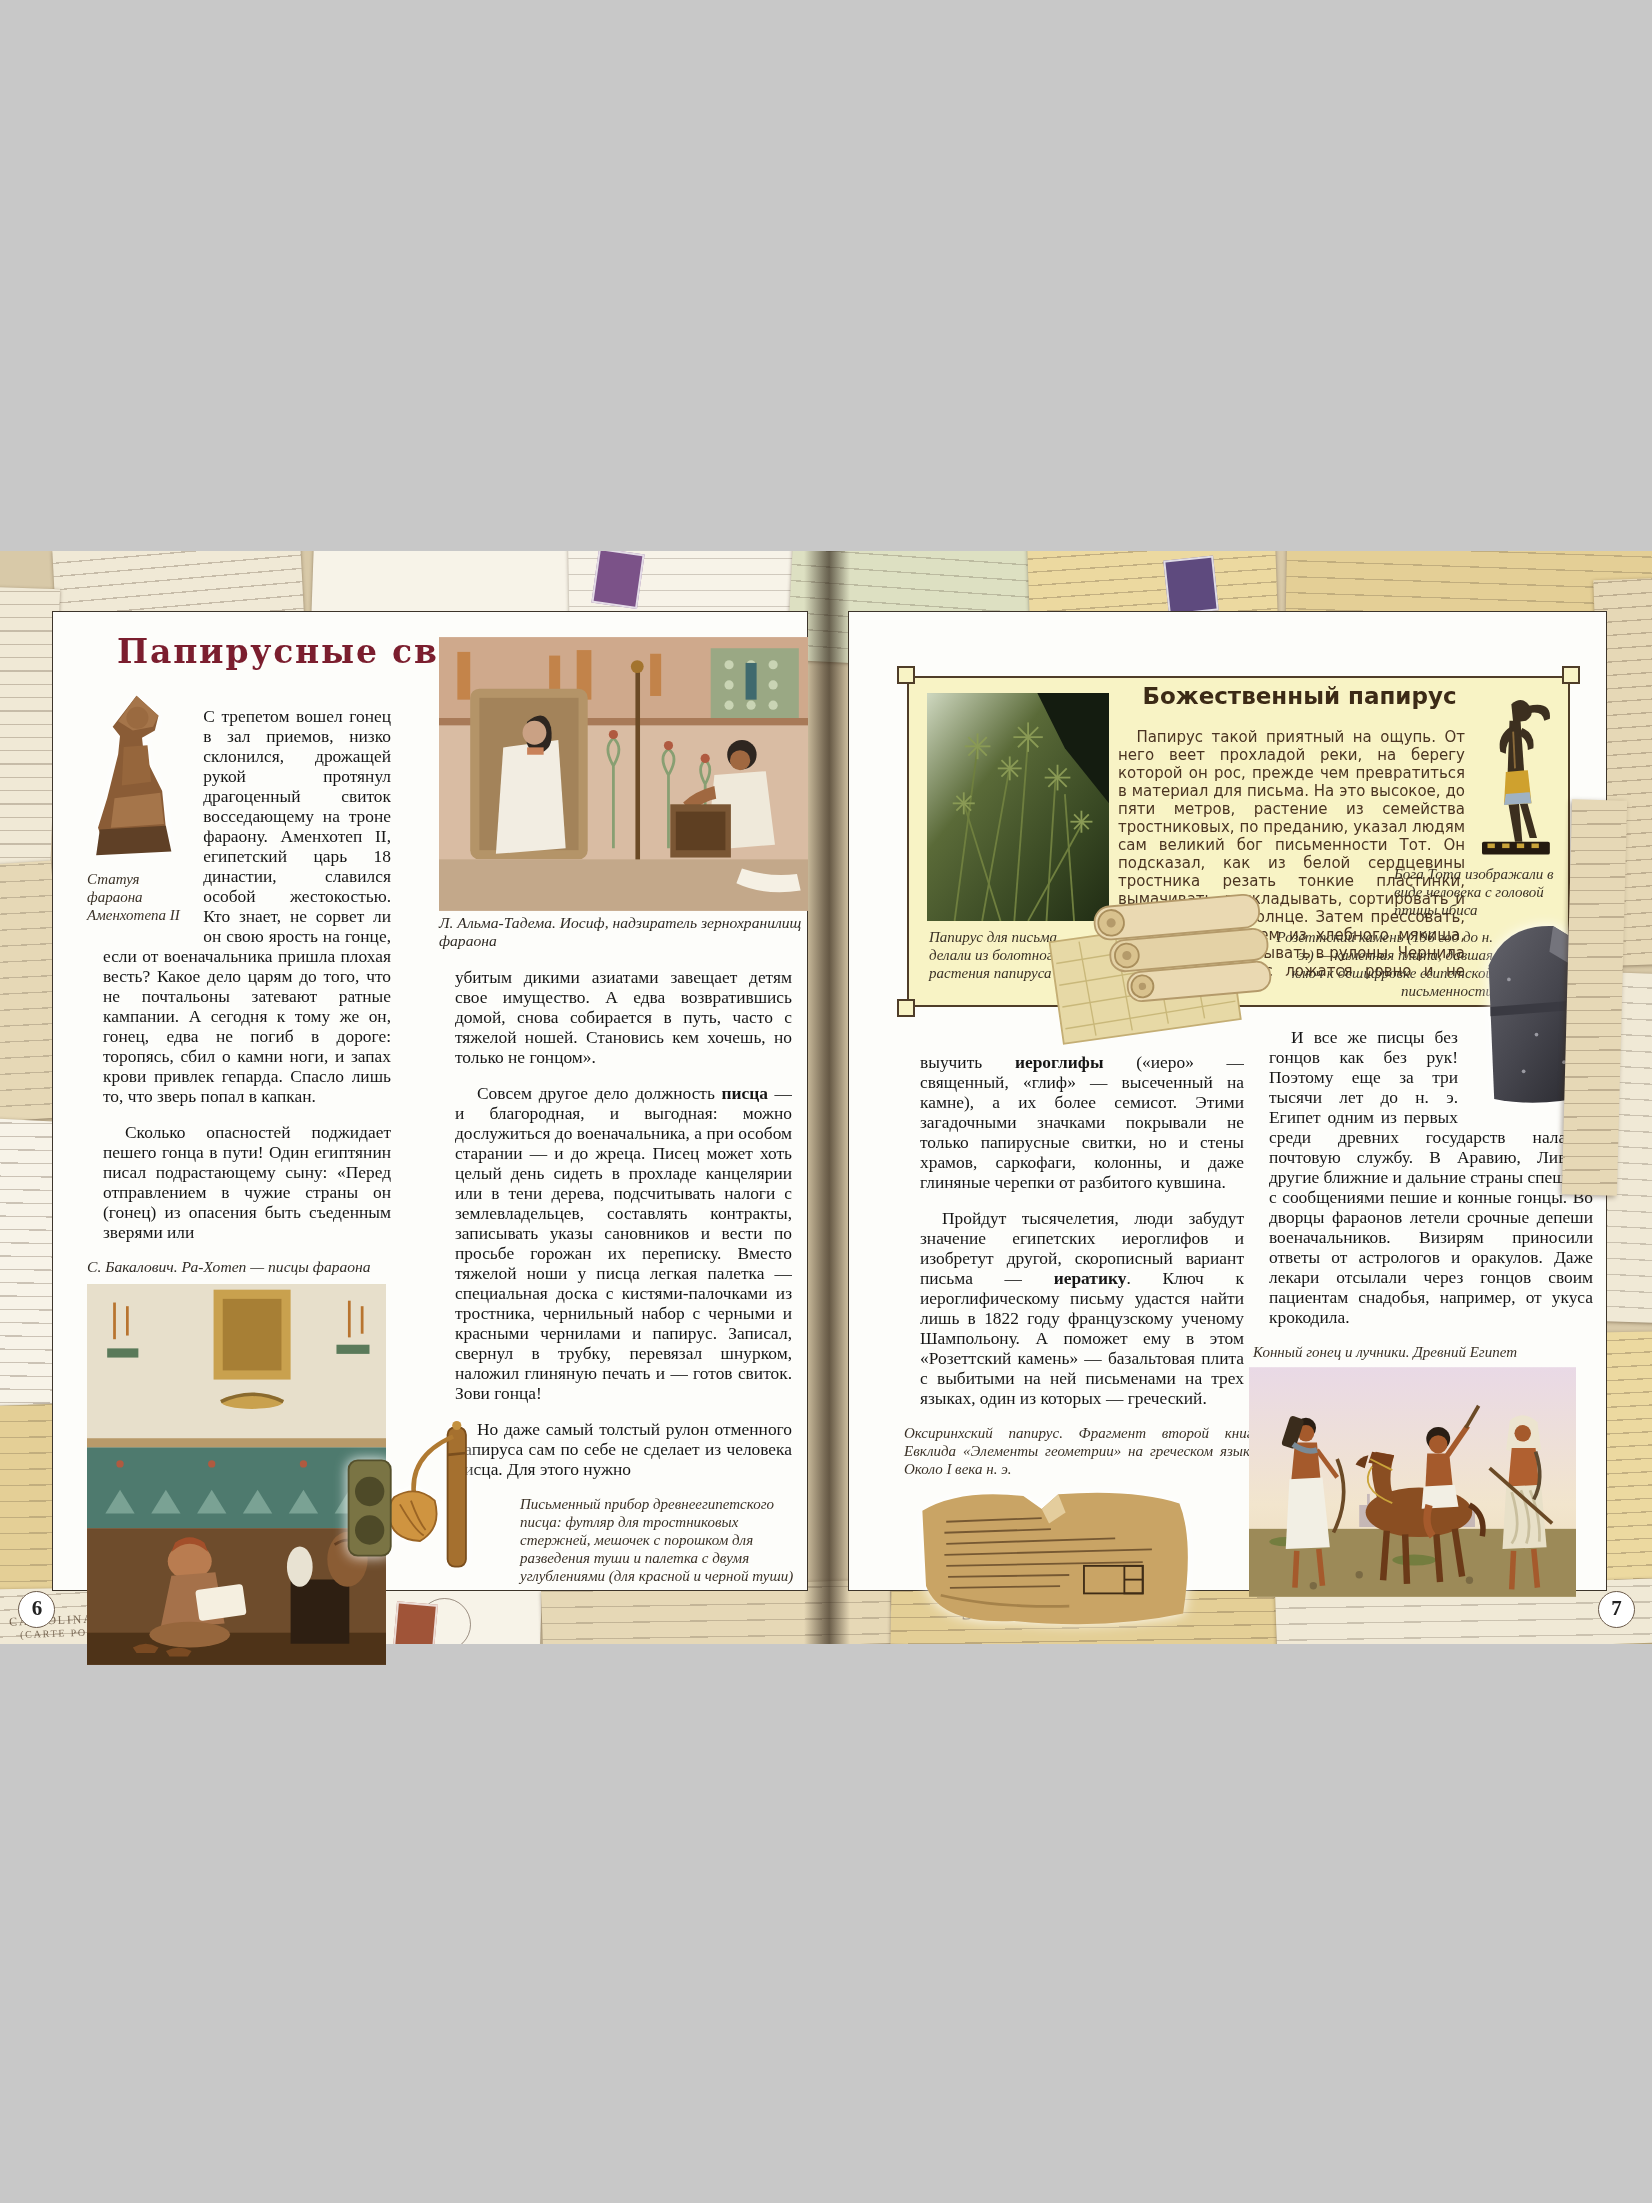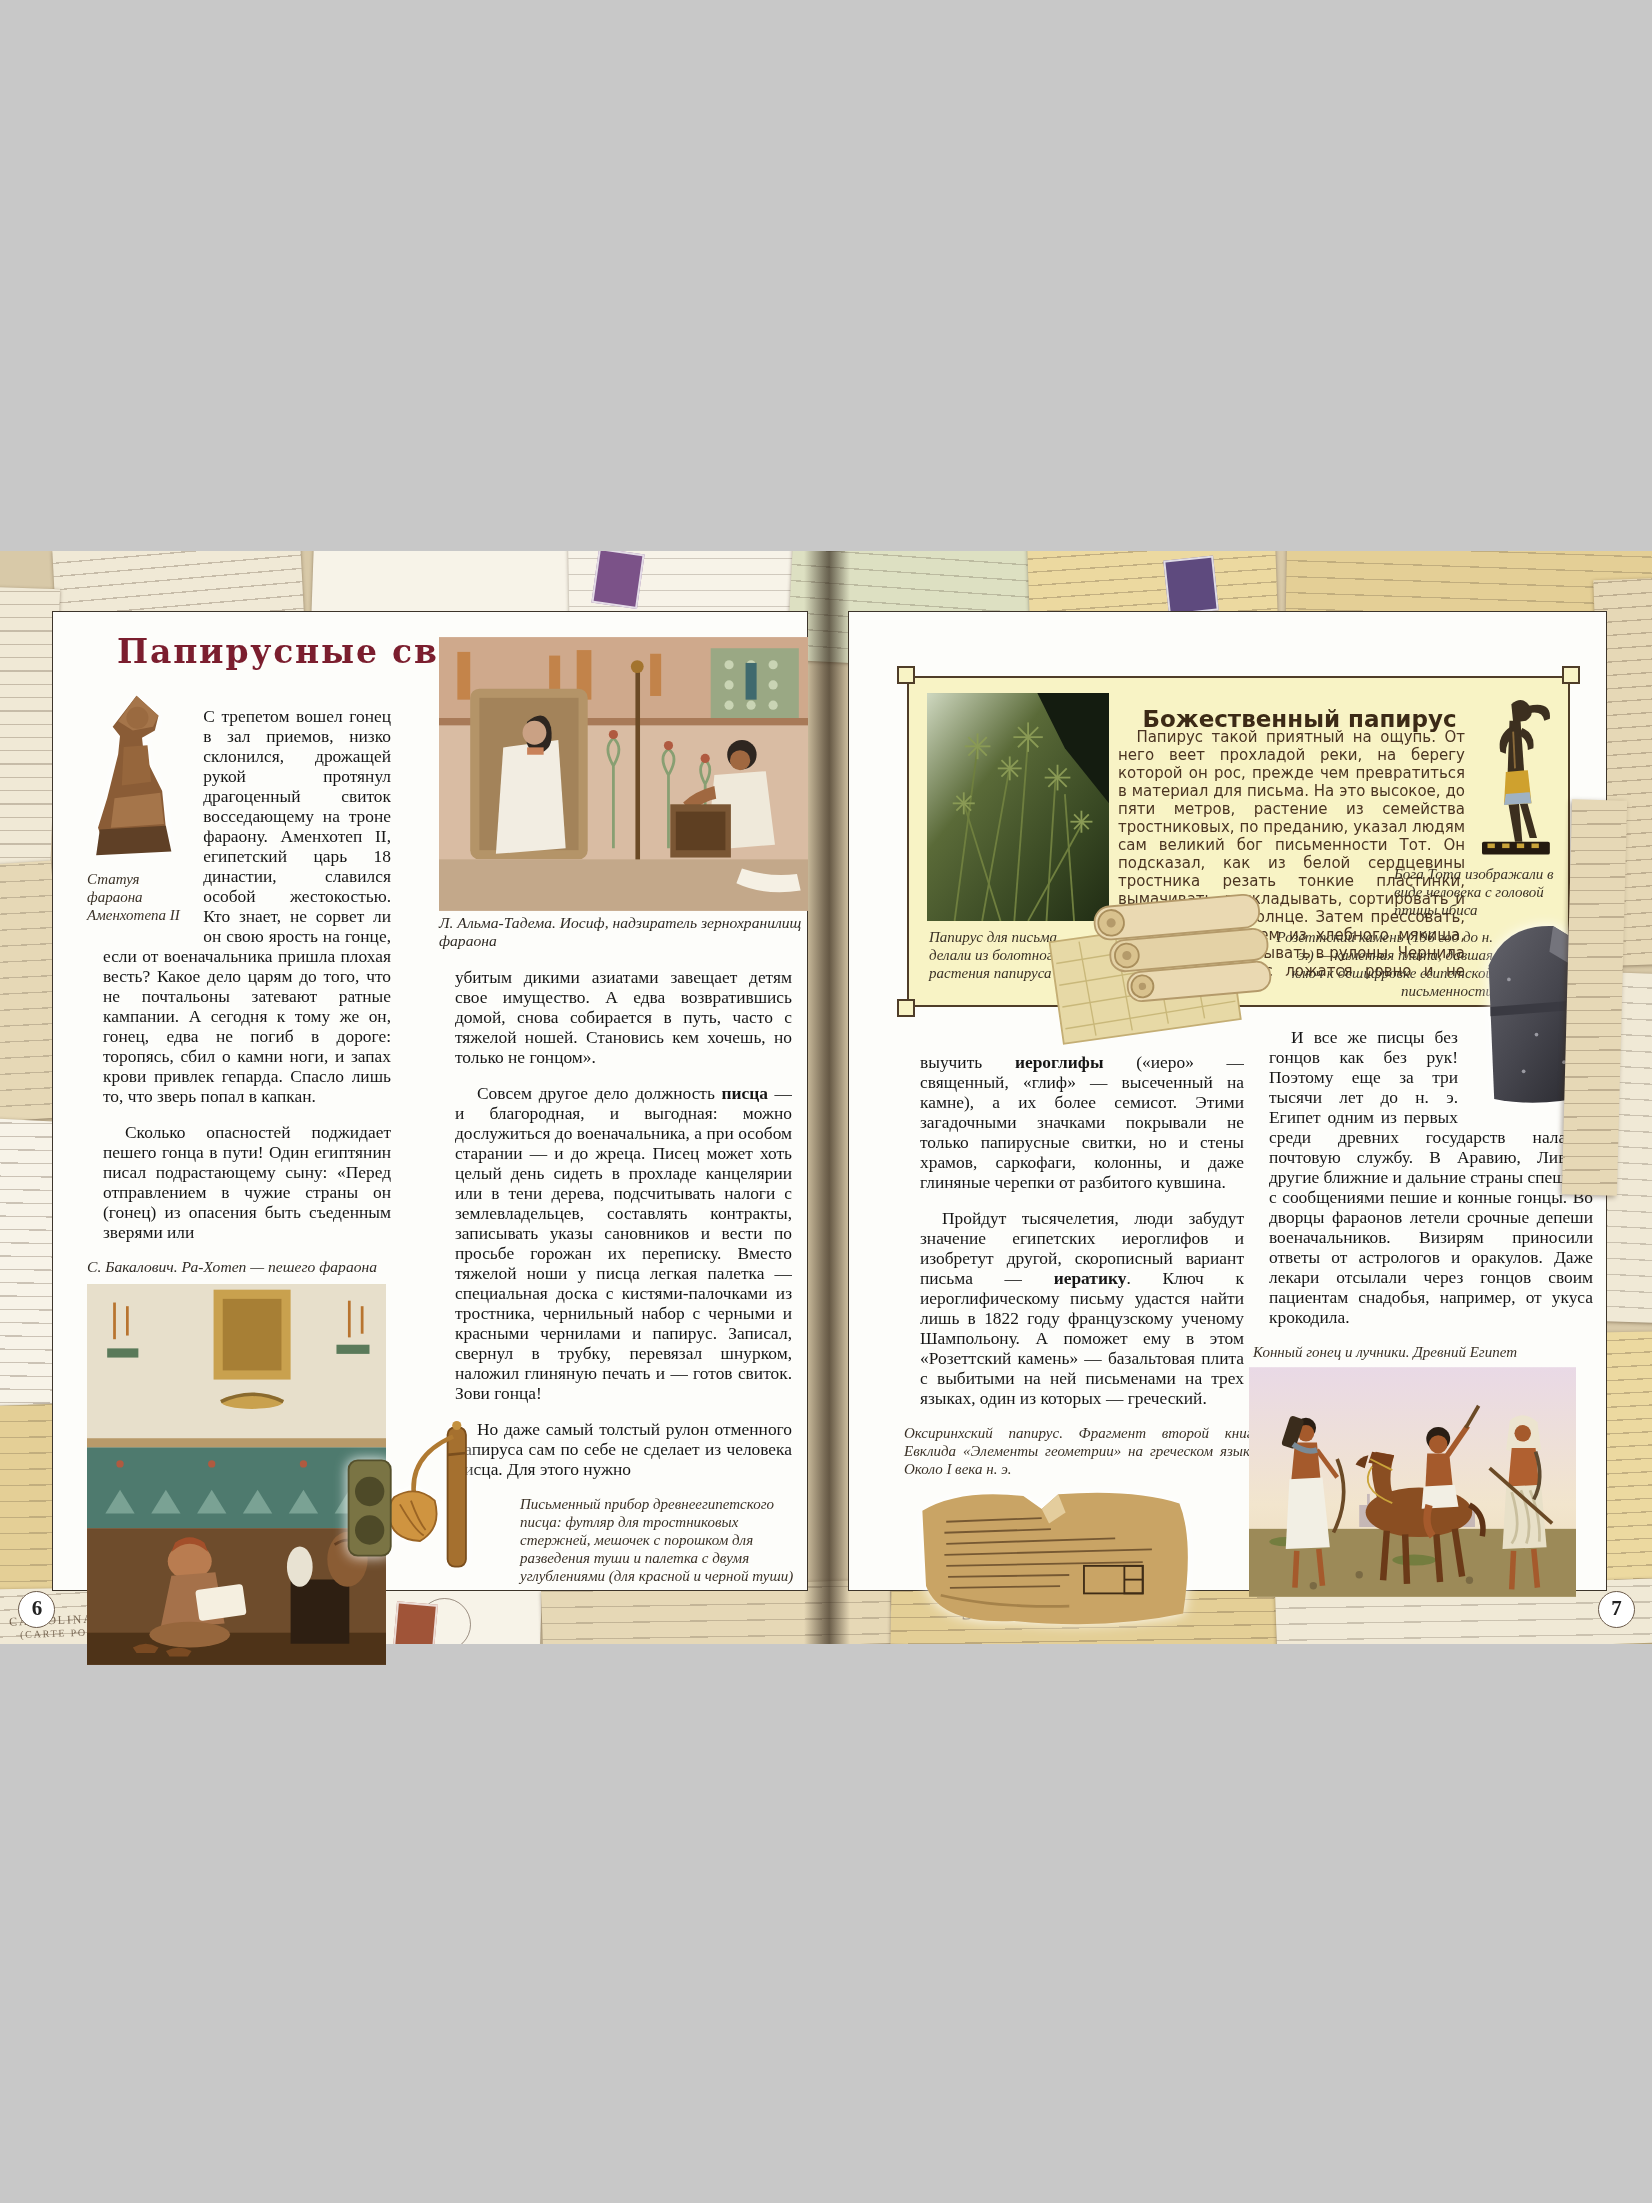--- a/index.html
+++ b/index.html
@@ -40,21 +40,21 @@
   .cap{font-style:italic;font-size:15.6px;line-height:18.4px;color:#2f2a24;}
   .cap-sm{font-style:italic;font-size:15px;line-height:18px;color:#3a3126;}
   .col{position:absolute;}
   .float-left-block{float:left;width:107px;margin:0 9.2px 3.7px 0;}
   .float-right-block{float:right;width:140px;height:99px;margin:0 0 3.7px 11px;}
   .artframe{display:block;}
   
   .infobox{position:absolute;left:58px;top:64px;width:663px;height:331px;background:#f8f3c5;
            border:2.8px solid #4f3d28;box-sizing:border-box;}
   .orn{position:absolute;width:13.8px;height:13.8px;background:#f8f3c5;border:2.8px solid #4f3d28;}
-  .box-title{position:absolute;left:207px;top:28px;width:367px;text-align:center;
+  .box-title{position:absolute;left:207px;top:5px;width:367px;text-align:center;
              font-family:"DejaVu Sans",sans-serif;font-weight:bold;font-size:23px;color:#3c2a16;}
   .box-text{position:absolute;left:209px;top:50px;width:347px;font-family:"DejaVu Sans",sans-serif;
             font-size:15px;line-height:18px;color:#4a3422;text-align:justify;text-indent:18.4px;}
   .glow{filter:drop-shadow(0 0 6.4px rgba(255,255,255,.95));}
 </style>
 </head>
 <body>
 
 <div class="stage">
 
@@ -103,21 +103,21 @@
           <path d="M30,118 L80,112 L84,146 L26,150 Z" fill="#a5754a"></path>
           <path d="M14,152 L86,148 L92,176 L10,180 Z" fill="#5f4026"></path>
           <path d="M40,62 L66,60 L70,100 L38,104 Z" fill="#96663c"></path>
         </svg>
         <div class="cap-sm">Статуя фараона Аменхотепа II</div>
       </div>
       <div>
           <p>С трепетом вошел гонец в зал приемов, низко склонился, дрожащей рукой протянул драгоценный свиток восседающему на троне фараону. Аменхотеп II, египетский царь 18 династии, славился особой жестокостью. Кто знает, не сорвет ли он свою ярость на гонце, если от военачальника пришла плохая весть? Какое дело царям до того, что не почтальоны затевают ратные кампании. А сегодня к тому же он, гонец, едва не погиб в дороге: торопясь, сбил о камни ноги, и запах крови привлек гепарда. Спасло лишь то, что зверь попал в капкан.</p>
           <p>Сколько опасностей поджидает пешего гонца в пути! Один египтянин писал подрастающему сыну: «Перед отправлением в чужие страны он (гонец) из опасения быть съеденным зверями или</p>
         </div>
-      <div class="cap" style="margin-top:9.2px;font-style:normal;"><span style="font-style:italic;">С. Бакалович. Ра-Хотеп — пешего фараона</span></div>
+      <div class="cap" style="margin-top:9.2px;font-style:normal;"><span style="font-style:italic;">С. Бакалович. Ра-Хотеп — писцы фараона</span></div>
       <svg class="artframe" style="margin-top:7.3px;" width="299" height="381" viewBox="0 0 326 415">
         <rect width="326" height="415" fill="#ddd3bd"></rect>
         <rect x="0" y="0" width="326" height="168" fill="#e7dfcb"></rect>
         <rect x="138" y="6" width="84" height="98" fill="#c9a14e"></rect>
         <rect x="148" y="16" width="64" height="78" fill="#a77f35"></rect>
         <ellipse cx="180" cy="128" rx="34" ry="8" fill="#c9a14e"></ellipse>
         <path d="M146,128 q34,-16 68,0" stroke="#8a6a2e" stroke-width="4" fill="none"></path>
         <g stroke="#b8742f" stroke-width="3">
           <line x1="30" y1="20" x2="30" y2="60"></line>
             <line x1="44" y1="24" x2="44" y2="56"></line>

